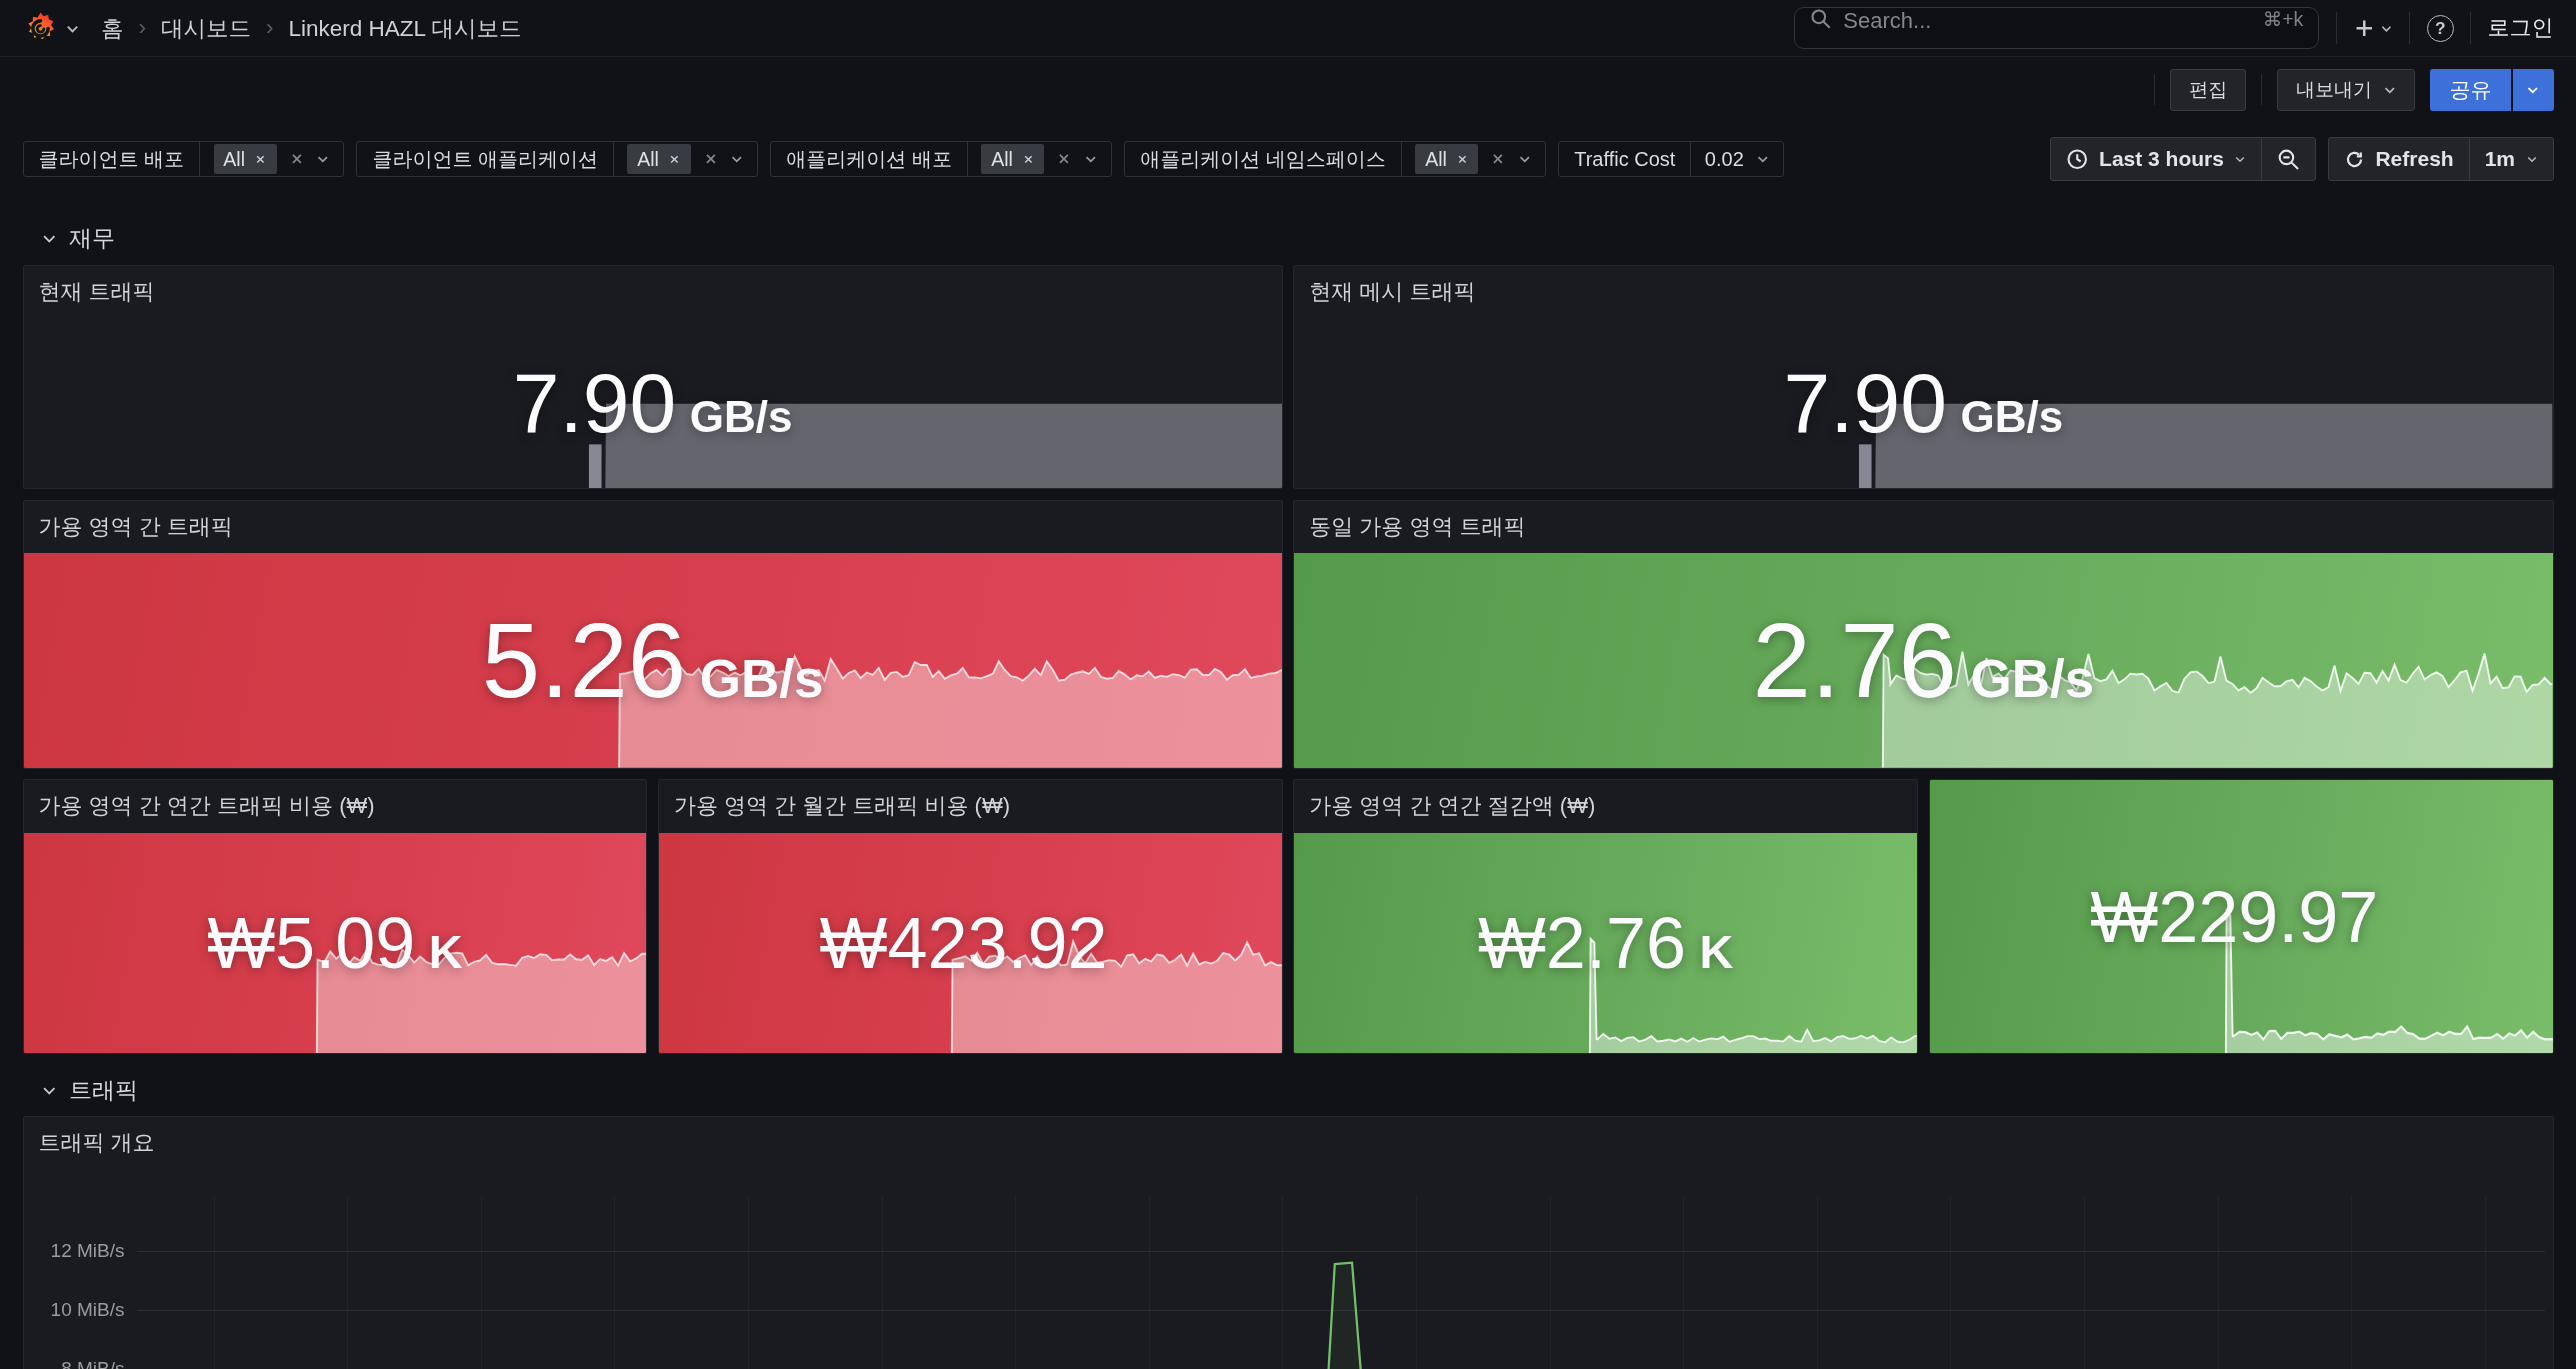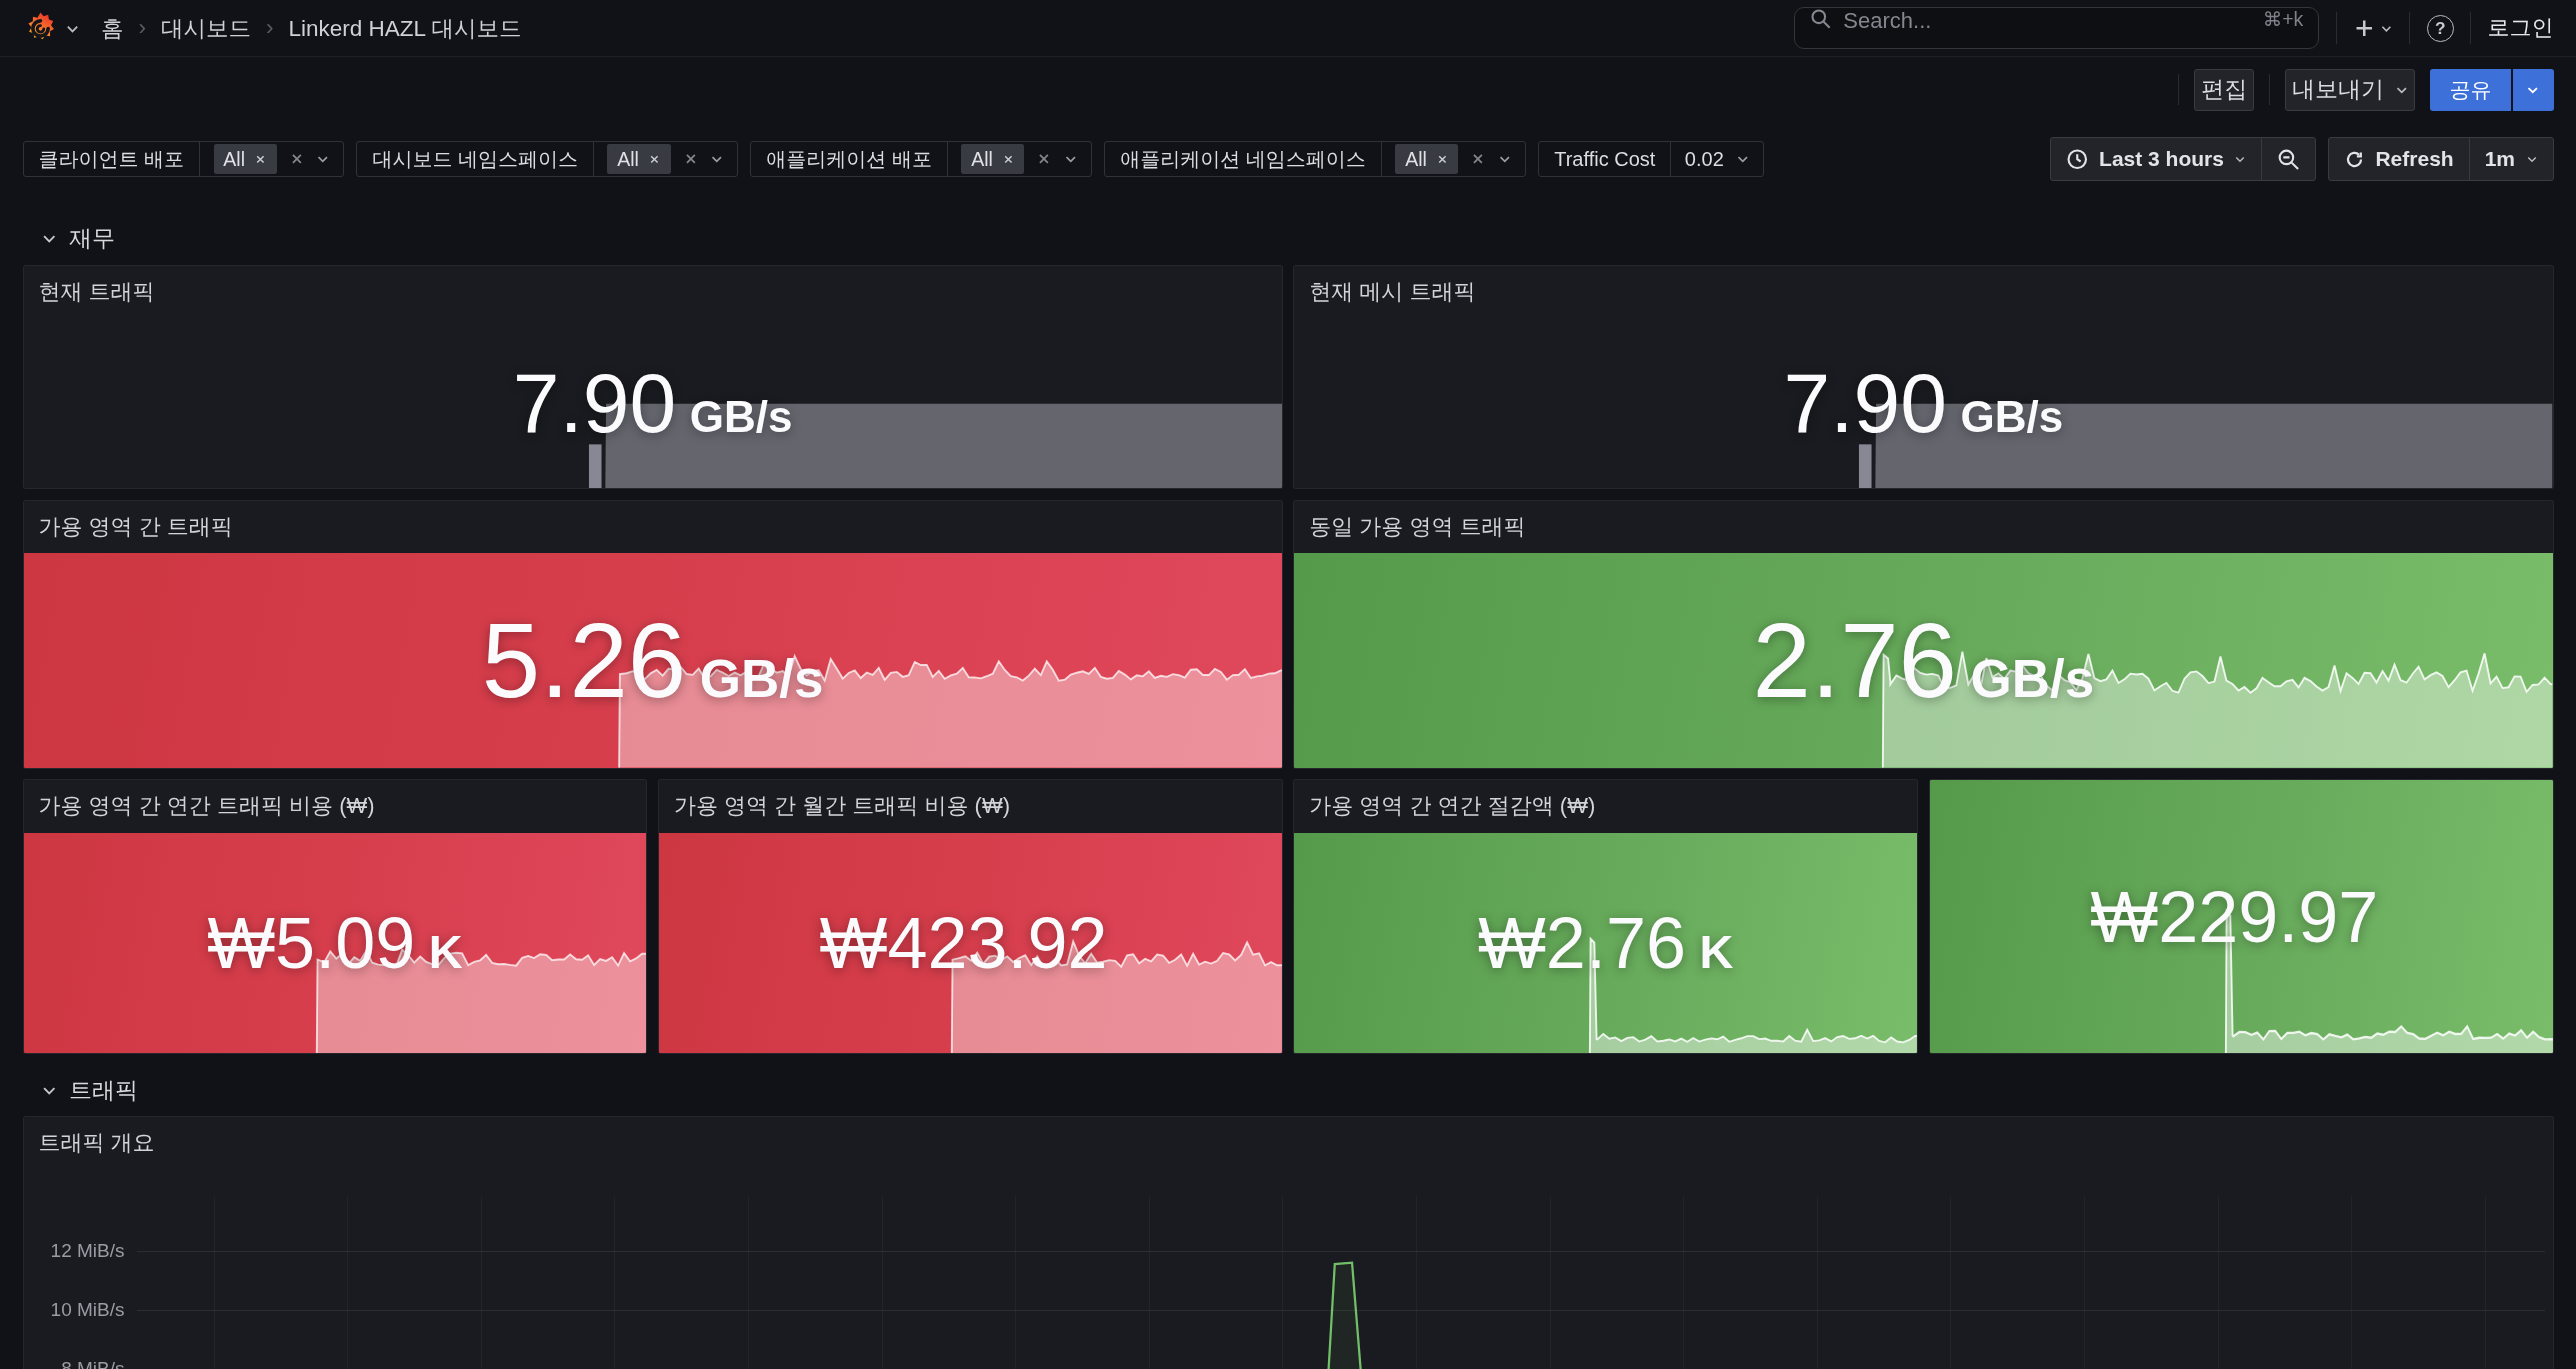--- a/index.html
+++ b/index.html
@@ -19,22 +19,22 @@
     display:flex;padding:0 15px;gap:12px;color:#84878f;font-size:22px;cursor:text}
   .searchbox .kbd{margin-left:auto;font-size:19.5px;color:#7e8189}
   .vdiv{width:0.8px;height:31.5px;background:#2a2c32}
   .icon-btn{display:flex;align-items:center;gap:4.5px;color:#c6c8cd;background:none;border:none;cursor:pointer}
   .help-circle{width:27px;height:27px;border:1.9px solid #b9bbc2;border-radius:50%;
     display:flex;align-items:center;justify-content:center;font-size:17.3px;font-weight:bold;color:#c6c8cd}
   .login{font-size:22px;color:#e6e7eb;text-underline-offset:5.3px;cursor:pointer}
 
   
   .toolbar{height:65px;display:flex;align-items:center;justify-content:flex-end;gap:15px;padding:0 22.5px}
-  .btn{height:42px;display:inline-flex;align-items:center;gap:10.5px;padding:0 6px;background:#222429;
-    border:0.8px solid #393b42;border-radius:3px;color:#dcdde2;font-size:23px;cursor:pointer}
+  .btn{height:42px;display:inline-flex;align-items:center;gap:10.5px;padding:0 18px;background:#222429;
+    border:0.8px solid #393b42;border-radius:3px;color:#dcdde2;font-size:19px;cursor:pointer}
   .chev{display:inline-flex;color:#b9bbc2}
   .share{display:flex}
   .share .main{height:42px;display:flex;align-items:center;padding:0 19.5px;background:#3d71d9;color:#fff;
     font-size:21px;font-weight:500;border-radius:3px 0 0 3px;cursor:pointer}
   .share .dd{width:41px;height:42px;display:flex;align-items:center;justify-content:center;background:#3d71d9;
     color:#fff;border-radius:0 3px 3px 0;margin-left:1.5px;cursor:pointer}
 
   
   .filters{margin:15px 22.5px 0;display:flex;align-items:center;gap:12px}
   .fgroup{height:36px;display:flex;align-items:stretch;border:0.8px solid #2f3238;border-radius:3px}
@@ -196,21 +196,21 @@
       </span>
       <span class="fchev">
         <svg width="13.5" height="13.5" viewBox="0 0 16 16" fill="none" stroke="currentColor" stroke-width="2">
             <path d="M3 6l5 5 5-5"></path>
           </svg>
       </span>
     </div>
   </div>
 
   <div class="fgroup">
-    <span class="flabel">대시보드 네임스페이스</span>
+    <span class="flabel">클라이언트 애플리케이션</span>
     <div class="fval">
       <span class="chip">
         <span>All</span>
         <span style="display:flex">
           <svg width="12.8" height="12.8" viewBox="0 0 16 16" fill="none" stroke="#cfd0d5" stroke-width="1.8">
               <path d="M4 4l8 8M12 4l-8 8"></path>
             </svg>
         </span>
       </span>
       <span class="fx">

